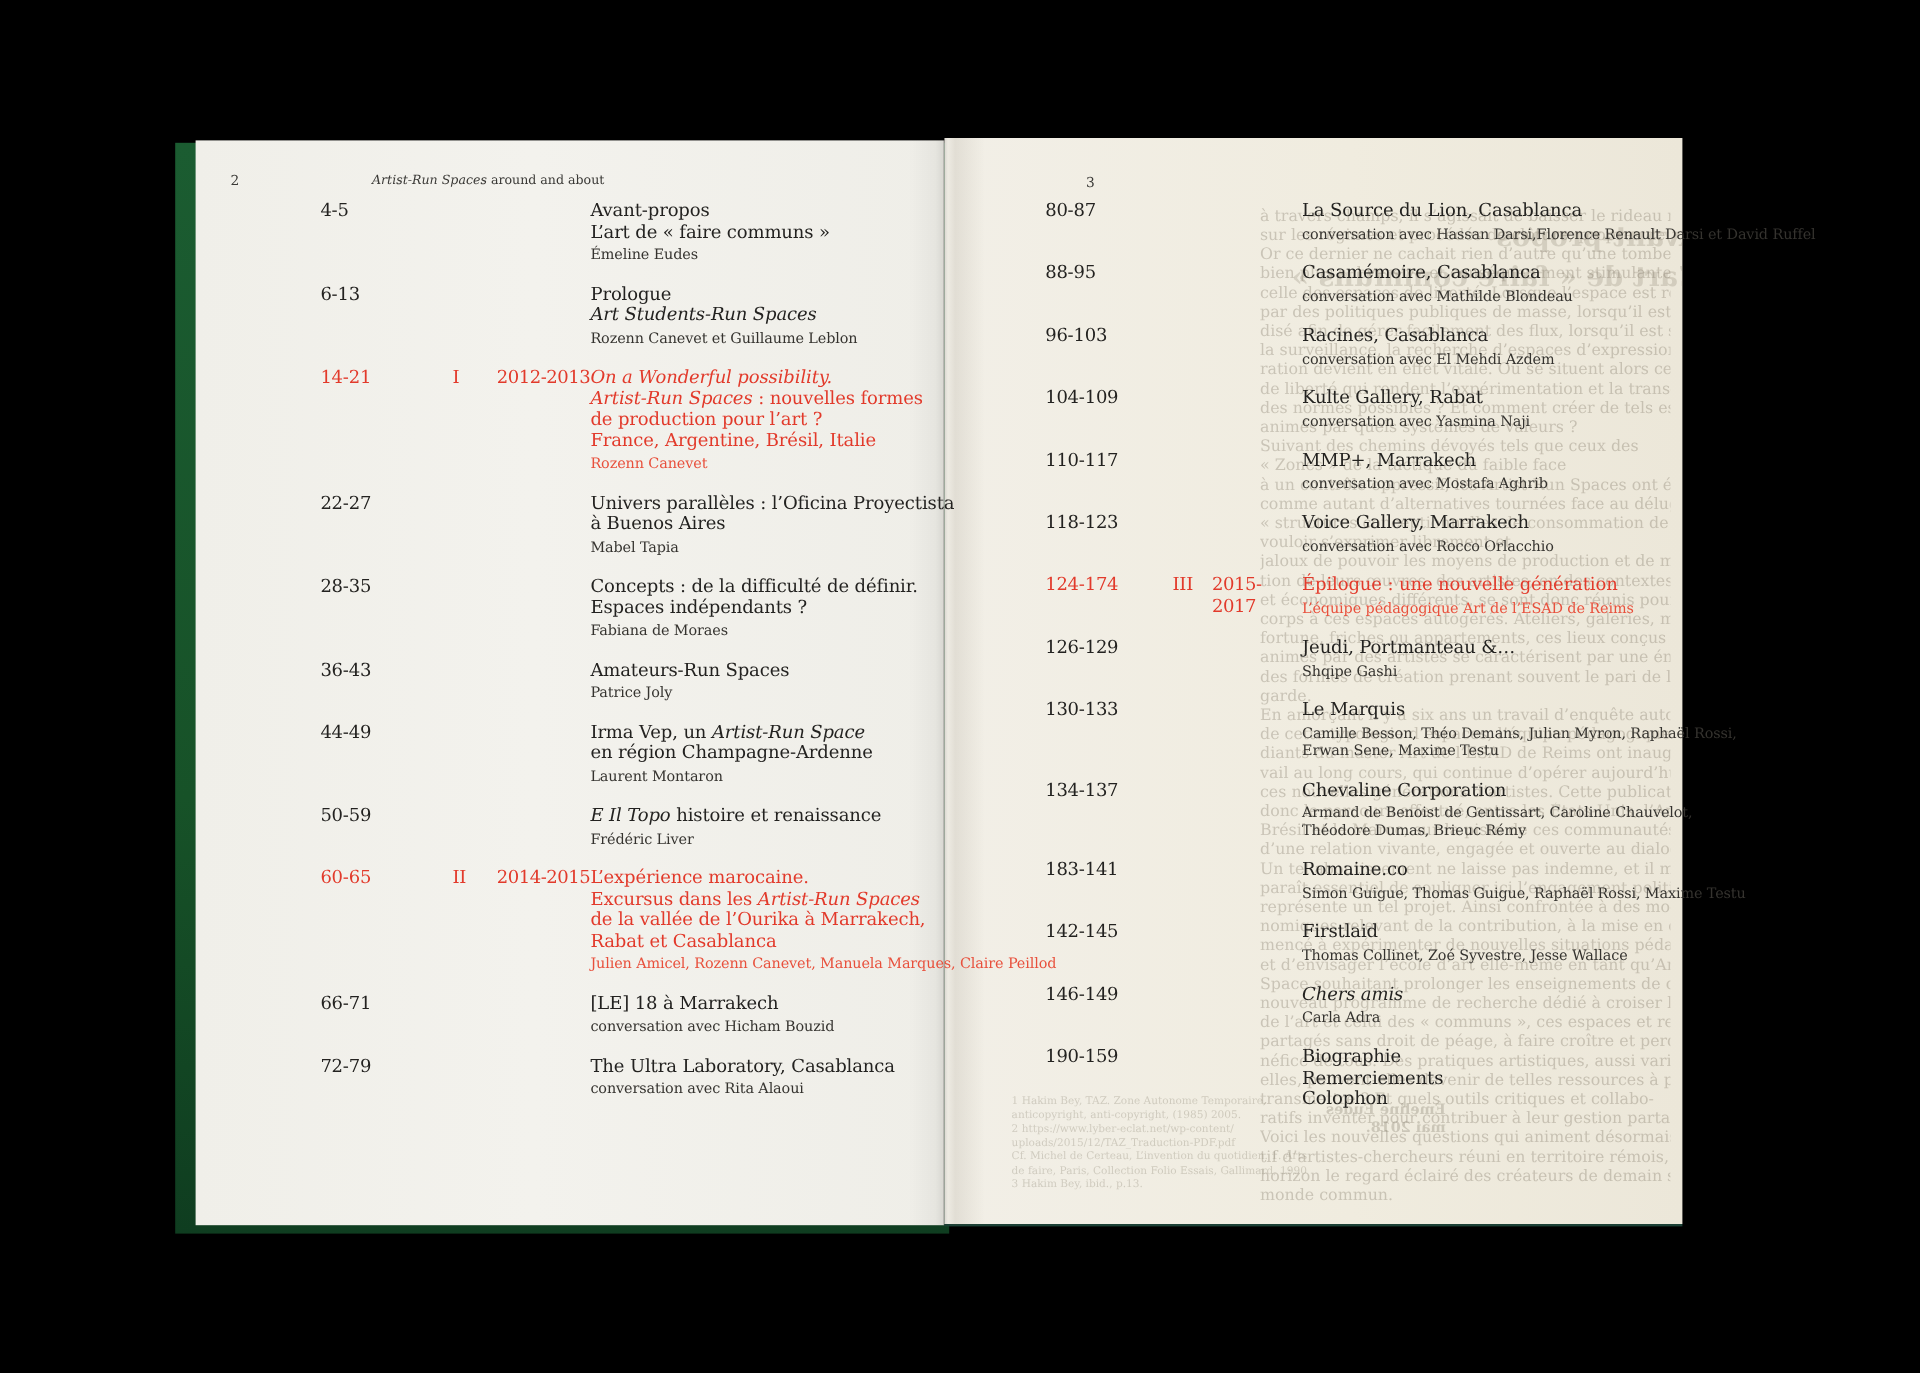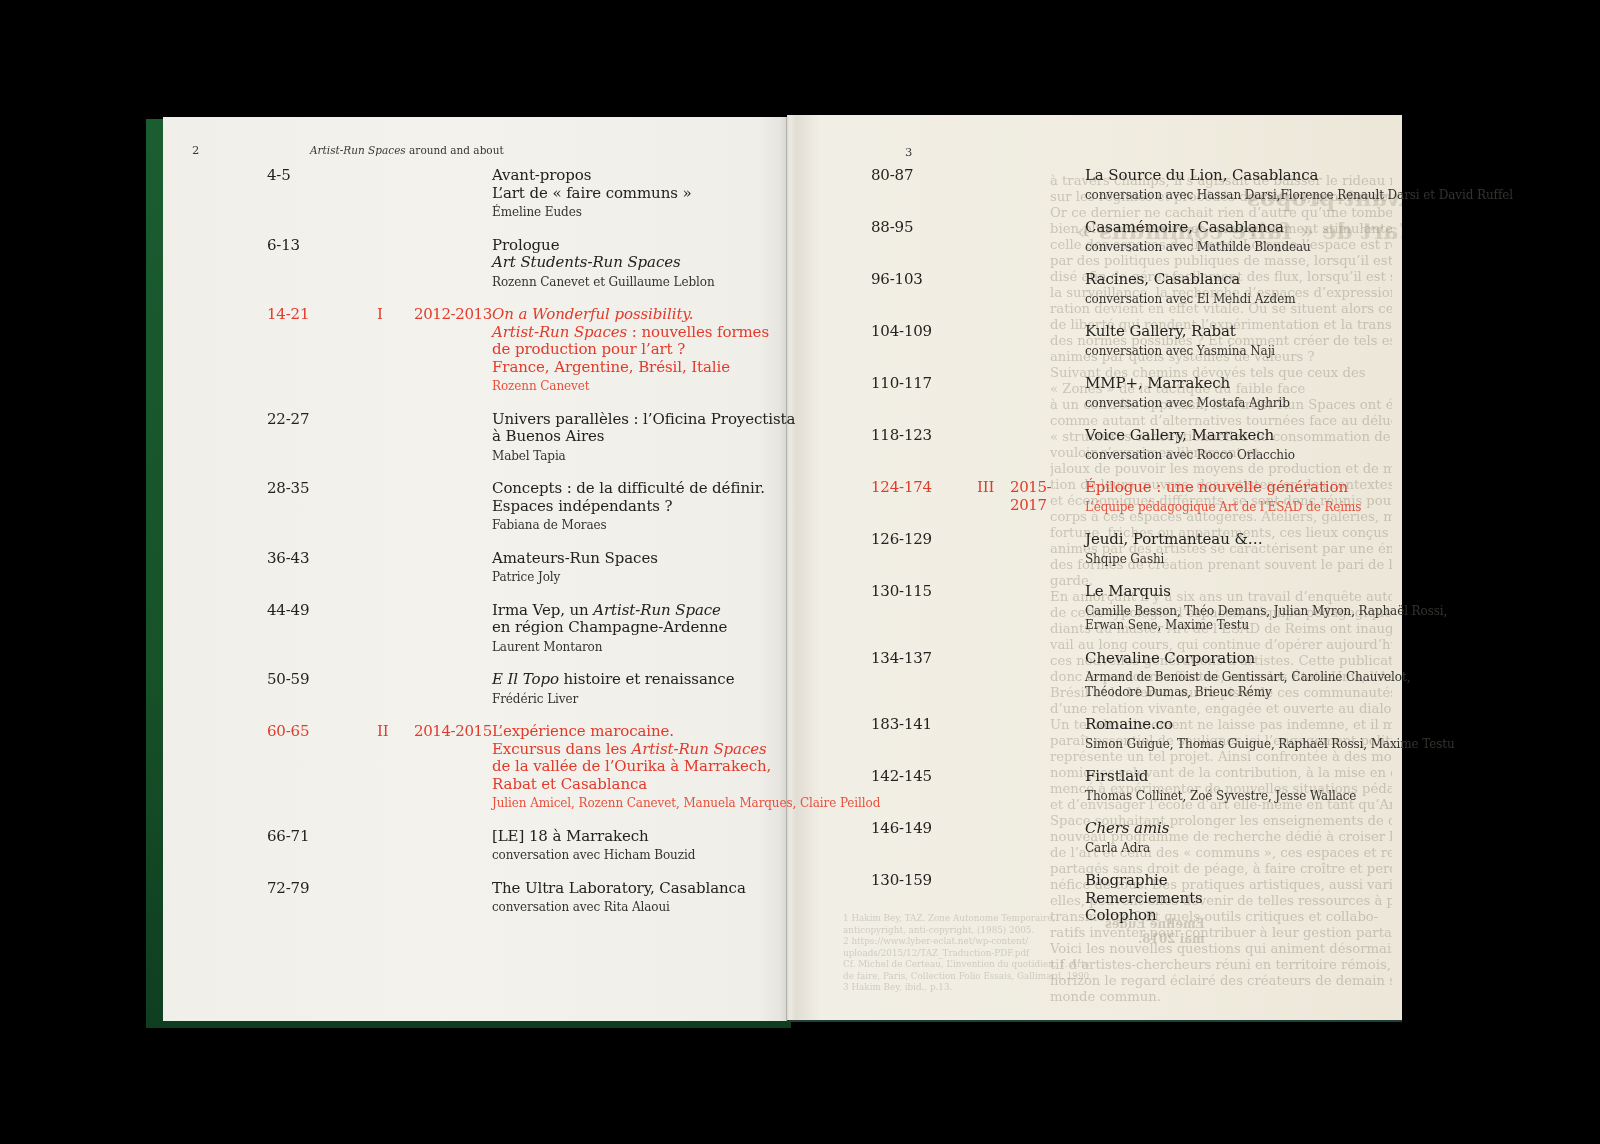--- a/index.html
+++ b/index.html
@@ -323,21 +323,21 @@
         <div class="entry">
           <span class="pages">126-129</span>
           <span class="numeral"></span>
           <span class="years"></span>
           <div class="tblock">
             <div class="title-line">Jeudi, Portmanteau &amp;…</div>
             <div class="author-line first">Shqipe Gashi</div>
           </div>
         </div>
         <div class="entry">
-          <span class="pages">130-115</span>
+          <span class="pages">130-133</span>
           <span class="numeral"></span>
           <span class="years"></span>
           <div class="tblock">
             <div class="title-line">Le Marquis</div>
             <div class="author-line first">Camille Besson, Théo Demans, Julian Myron, Raphaël Rossi,</div>
             <div class="author-line">Erwan Sene, Maxime Testu</div>
           </div>
         </div>
         <div class="entry">
           <span class="pages">134-137</span>
@@ -370,21 +370,21 @@
         <div class="entry">
           <span class="pages">146-149</span>
           <span class="numeral"></span>
           <span class="years"></span>
           <div class="tblock">
             <div class="title-line"><i>Chers amis</i></div>
             <div class="author-line first">Carla Adra</div>
           </div>
         </div>
         <div class="entry">
-          <span class="pages">130-159</span>
+          <span class="pages">190-159</span>
           <span class="numeral"></span>
           <span class="years"></span>
           <div class="tblock">
             <div class="title-line">Biographie</div>
             <div class="title-line">Remerciements</div>
             <div class="title-line">Colophon</div>
           </div>
         </div>
       </div>
   </div>

